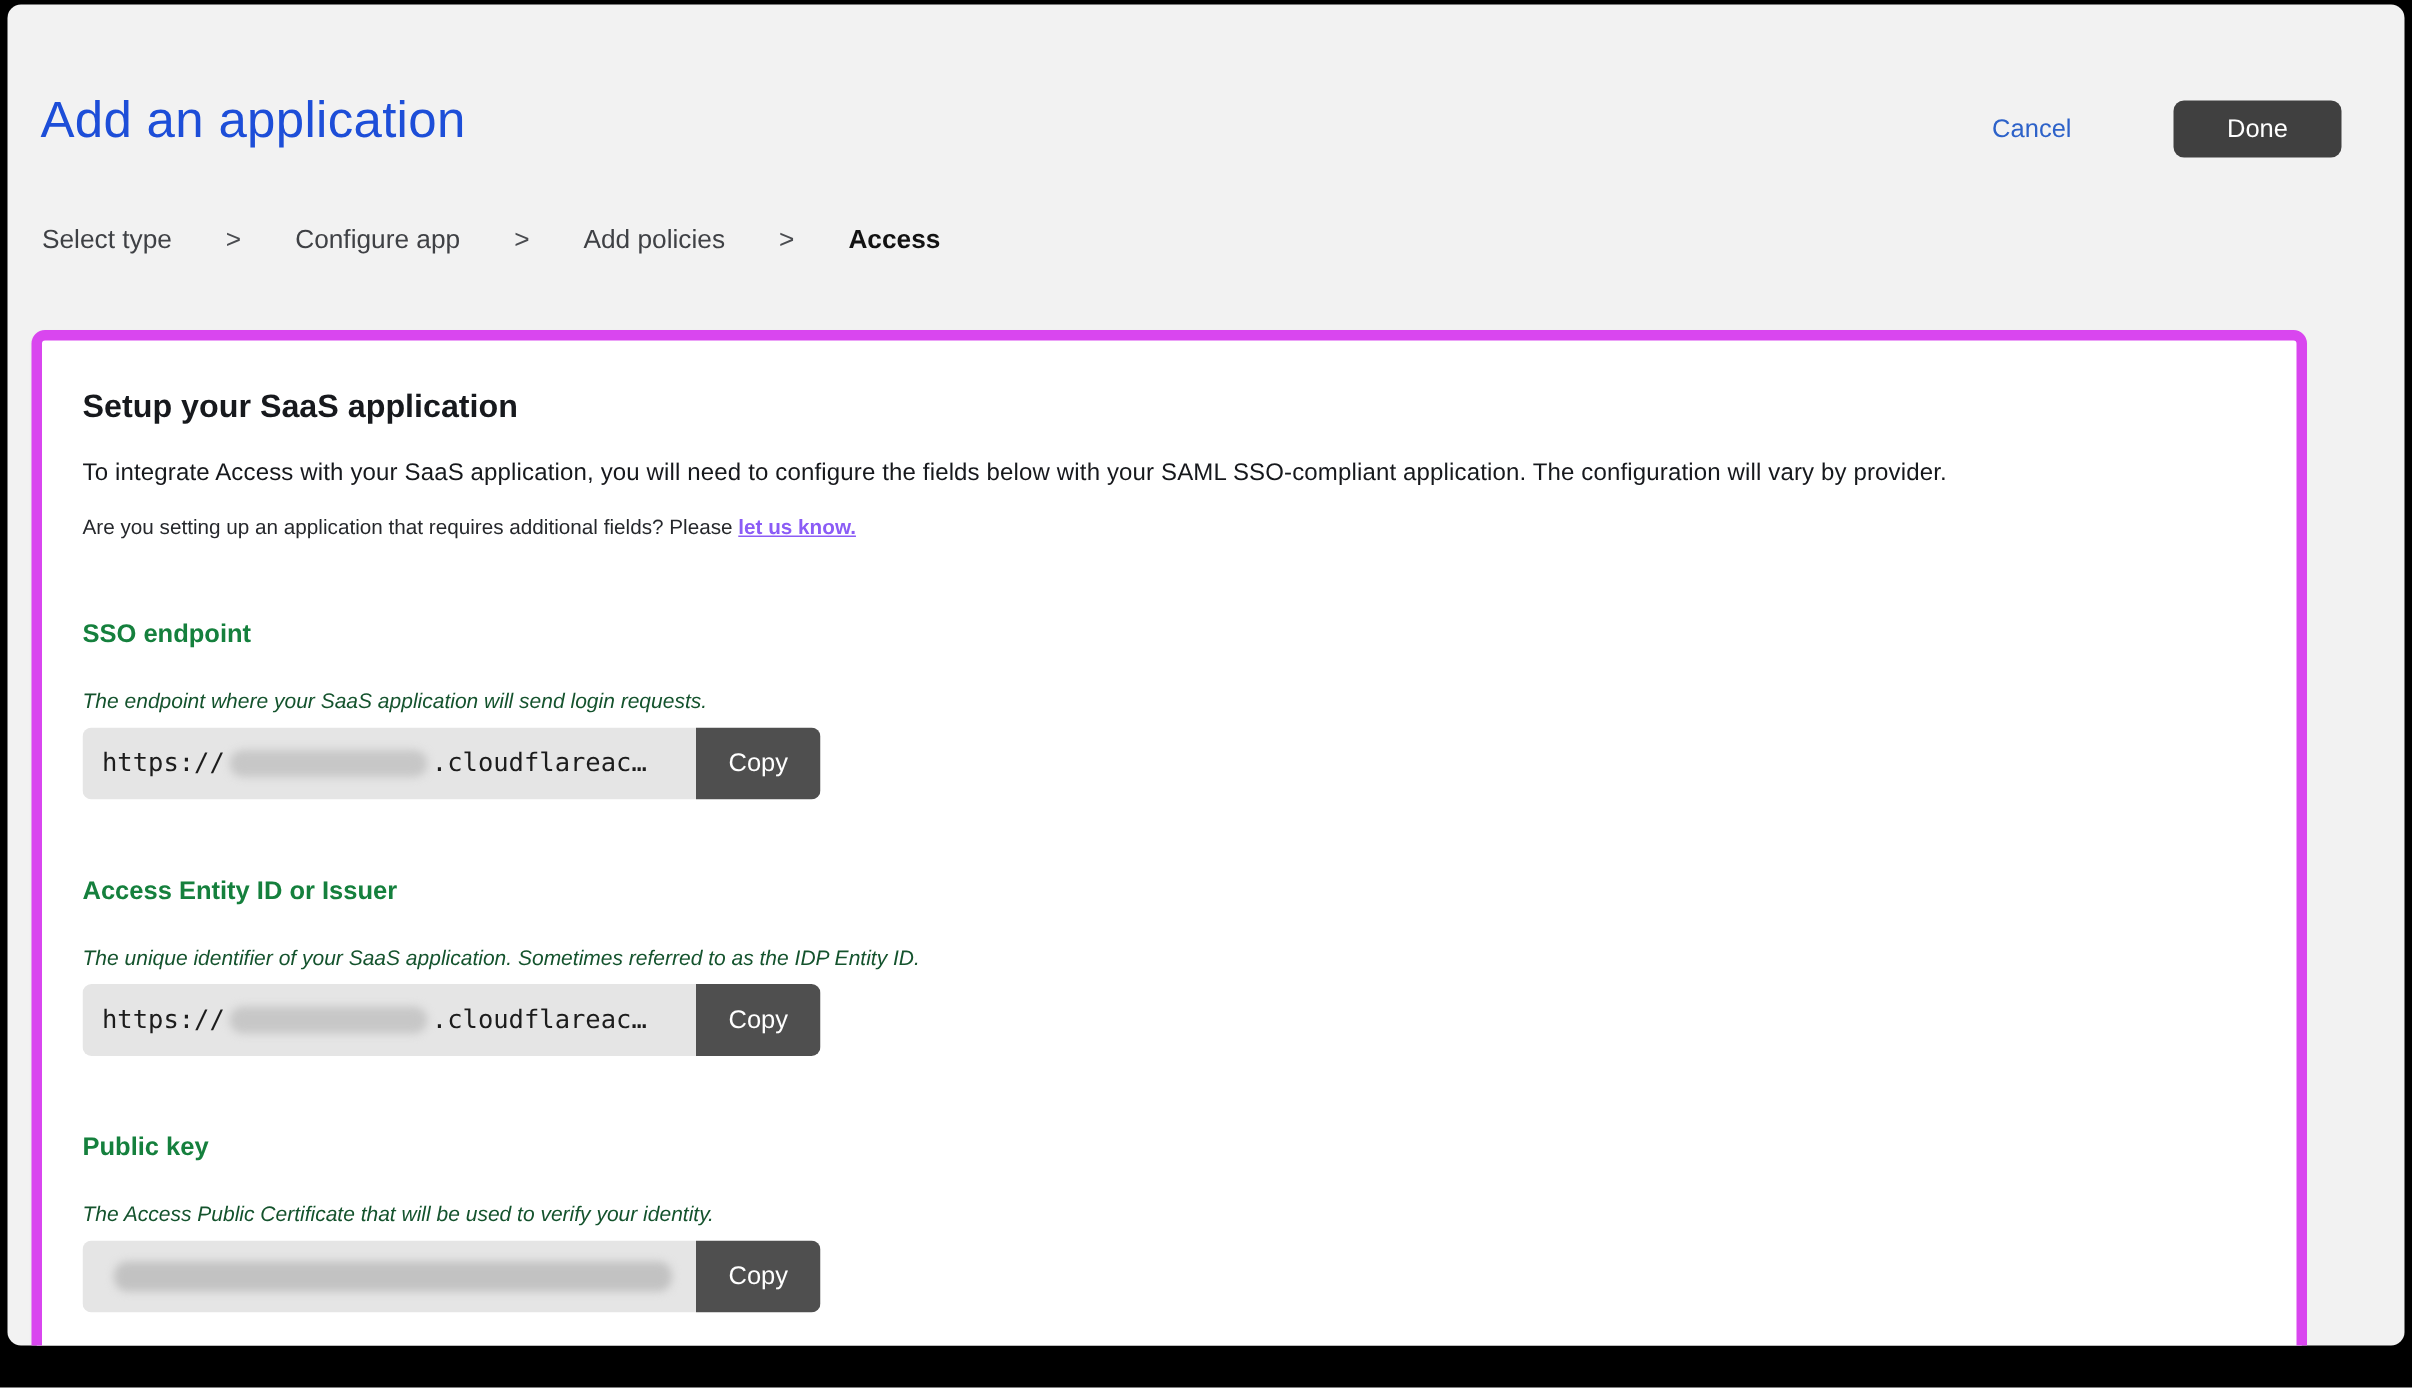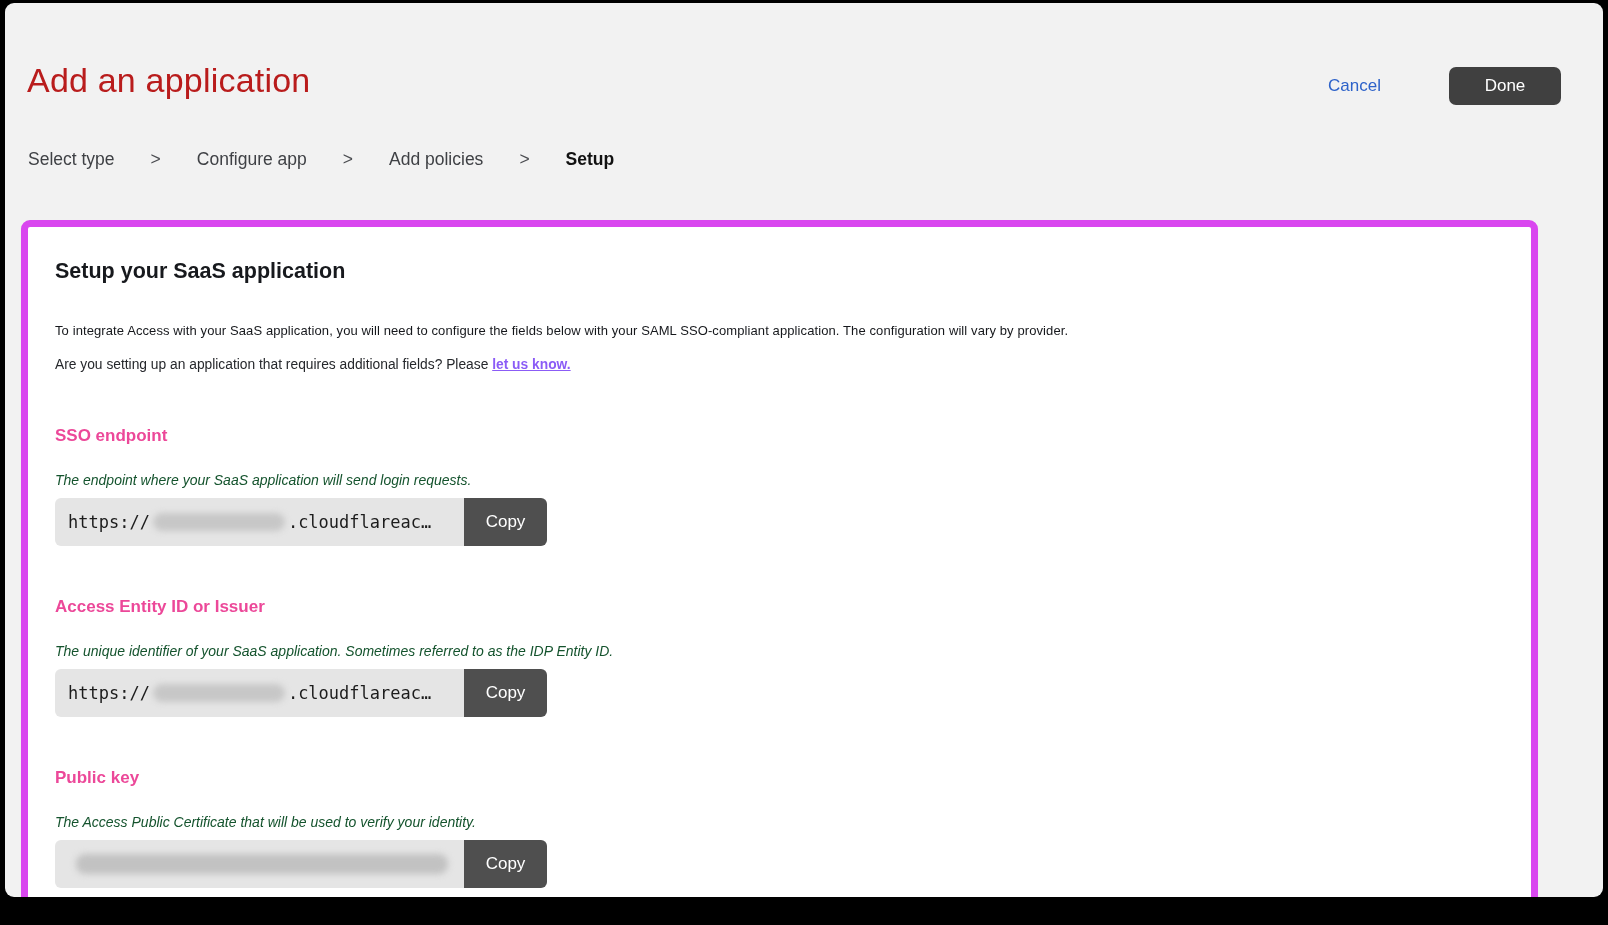--- a/index.html
+++ b/index.html
@@ -20,21 +20,21 @@
   
   .page-header {
     display: flex;
     justify-content: space-between;
     align-items: flex-start;
     padding: 58px 42px 0 22px;
   }
   .page-title {
     font-size: 34px;
     font-weight: 300;
-    color: #b91c1c;
+    color: #1d4ed8;
     letter-spacing: 0.2px;
   }
   .header-actions {
     display: flex;
     align-items: center;
     gap: 68px;
     margin-top: 6px;
   }
   .cancel-link {
     color: #2d62c9;
@@ -77,43 +77,43 @@
     box-shadow: 0 1px 2px rgba(0,0,0,0.04);
     padding: 32px 28px 50px 27px;
     min-height: 650px;
   }
   .card-heading {
     font-size: 21.5px;
     font-weight: 700;
     color: #17191d;
   }
   .card-intro {
-    margin-top: 39px;
-    font-size: 13px;
+    margin-top: 23px;
+    font-size: 16px;
     color: #16181c;
     letter-spacing: 0.1px;
   }
   .card-note {
     margin-top: 19px;
     font-size: 13.8px;
     color: #26282c;
   }
   .note-link {
     color: #8b5cf6;
     text-decoration: underline;
     cursor: pointer;
     font-weight: bold;
   }
   
   .field-group { margin-top: 51px; }
   .field-group.first { margin-top: 54px; }
   .field-label {
     font-size: 17px;
     font-weight: 700;
-    color: #ec4899;
+    color: #15803d;
     margin-top: 21px;
   }
   .field-desc {
     margin-top: 26px;
     font-size: 14px;
     color: #14532d;
     font-style: italic;
   }
   .value-row {
     margin-top: 10px;
@@ -174,21 +174,21 @@
     </div>
   </div>
 
   <nav class="breadcrumb">
     <span class="crumb">Select type</span>
     <span class="sep">&gt;</span>
     <span class="crumb">Configure app</span>
     <span class="sep">&gt;</span>
     <span class="crumb">Add policies</span>
     <span class="sep">&gt;</span>
-    <span class="crumb active">Setup</span>
+    <span class="crumb active">Access</span>
   </nav>
 
   <section class="card">
     <h2 class="card-heading">Setup your SaaS application</h2>
     <p class="card-intro">To integrate Access with your SaaS application, you will need to configure the fields below with your SAML SSO-compliant application. The configuration will vary by provider.</p>
     <p class="card-note"><span>Are you setting up an application that requires additional fields? Please </span><span class="note-link">let us know.</span></p>
 
     <div class="field-group first">
       <div class="field-label">SSO endpoint</div>
       <div class="field-desc">The endpoint where your SaaS application will send login requests.</div>

